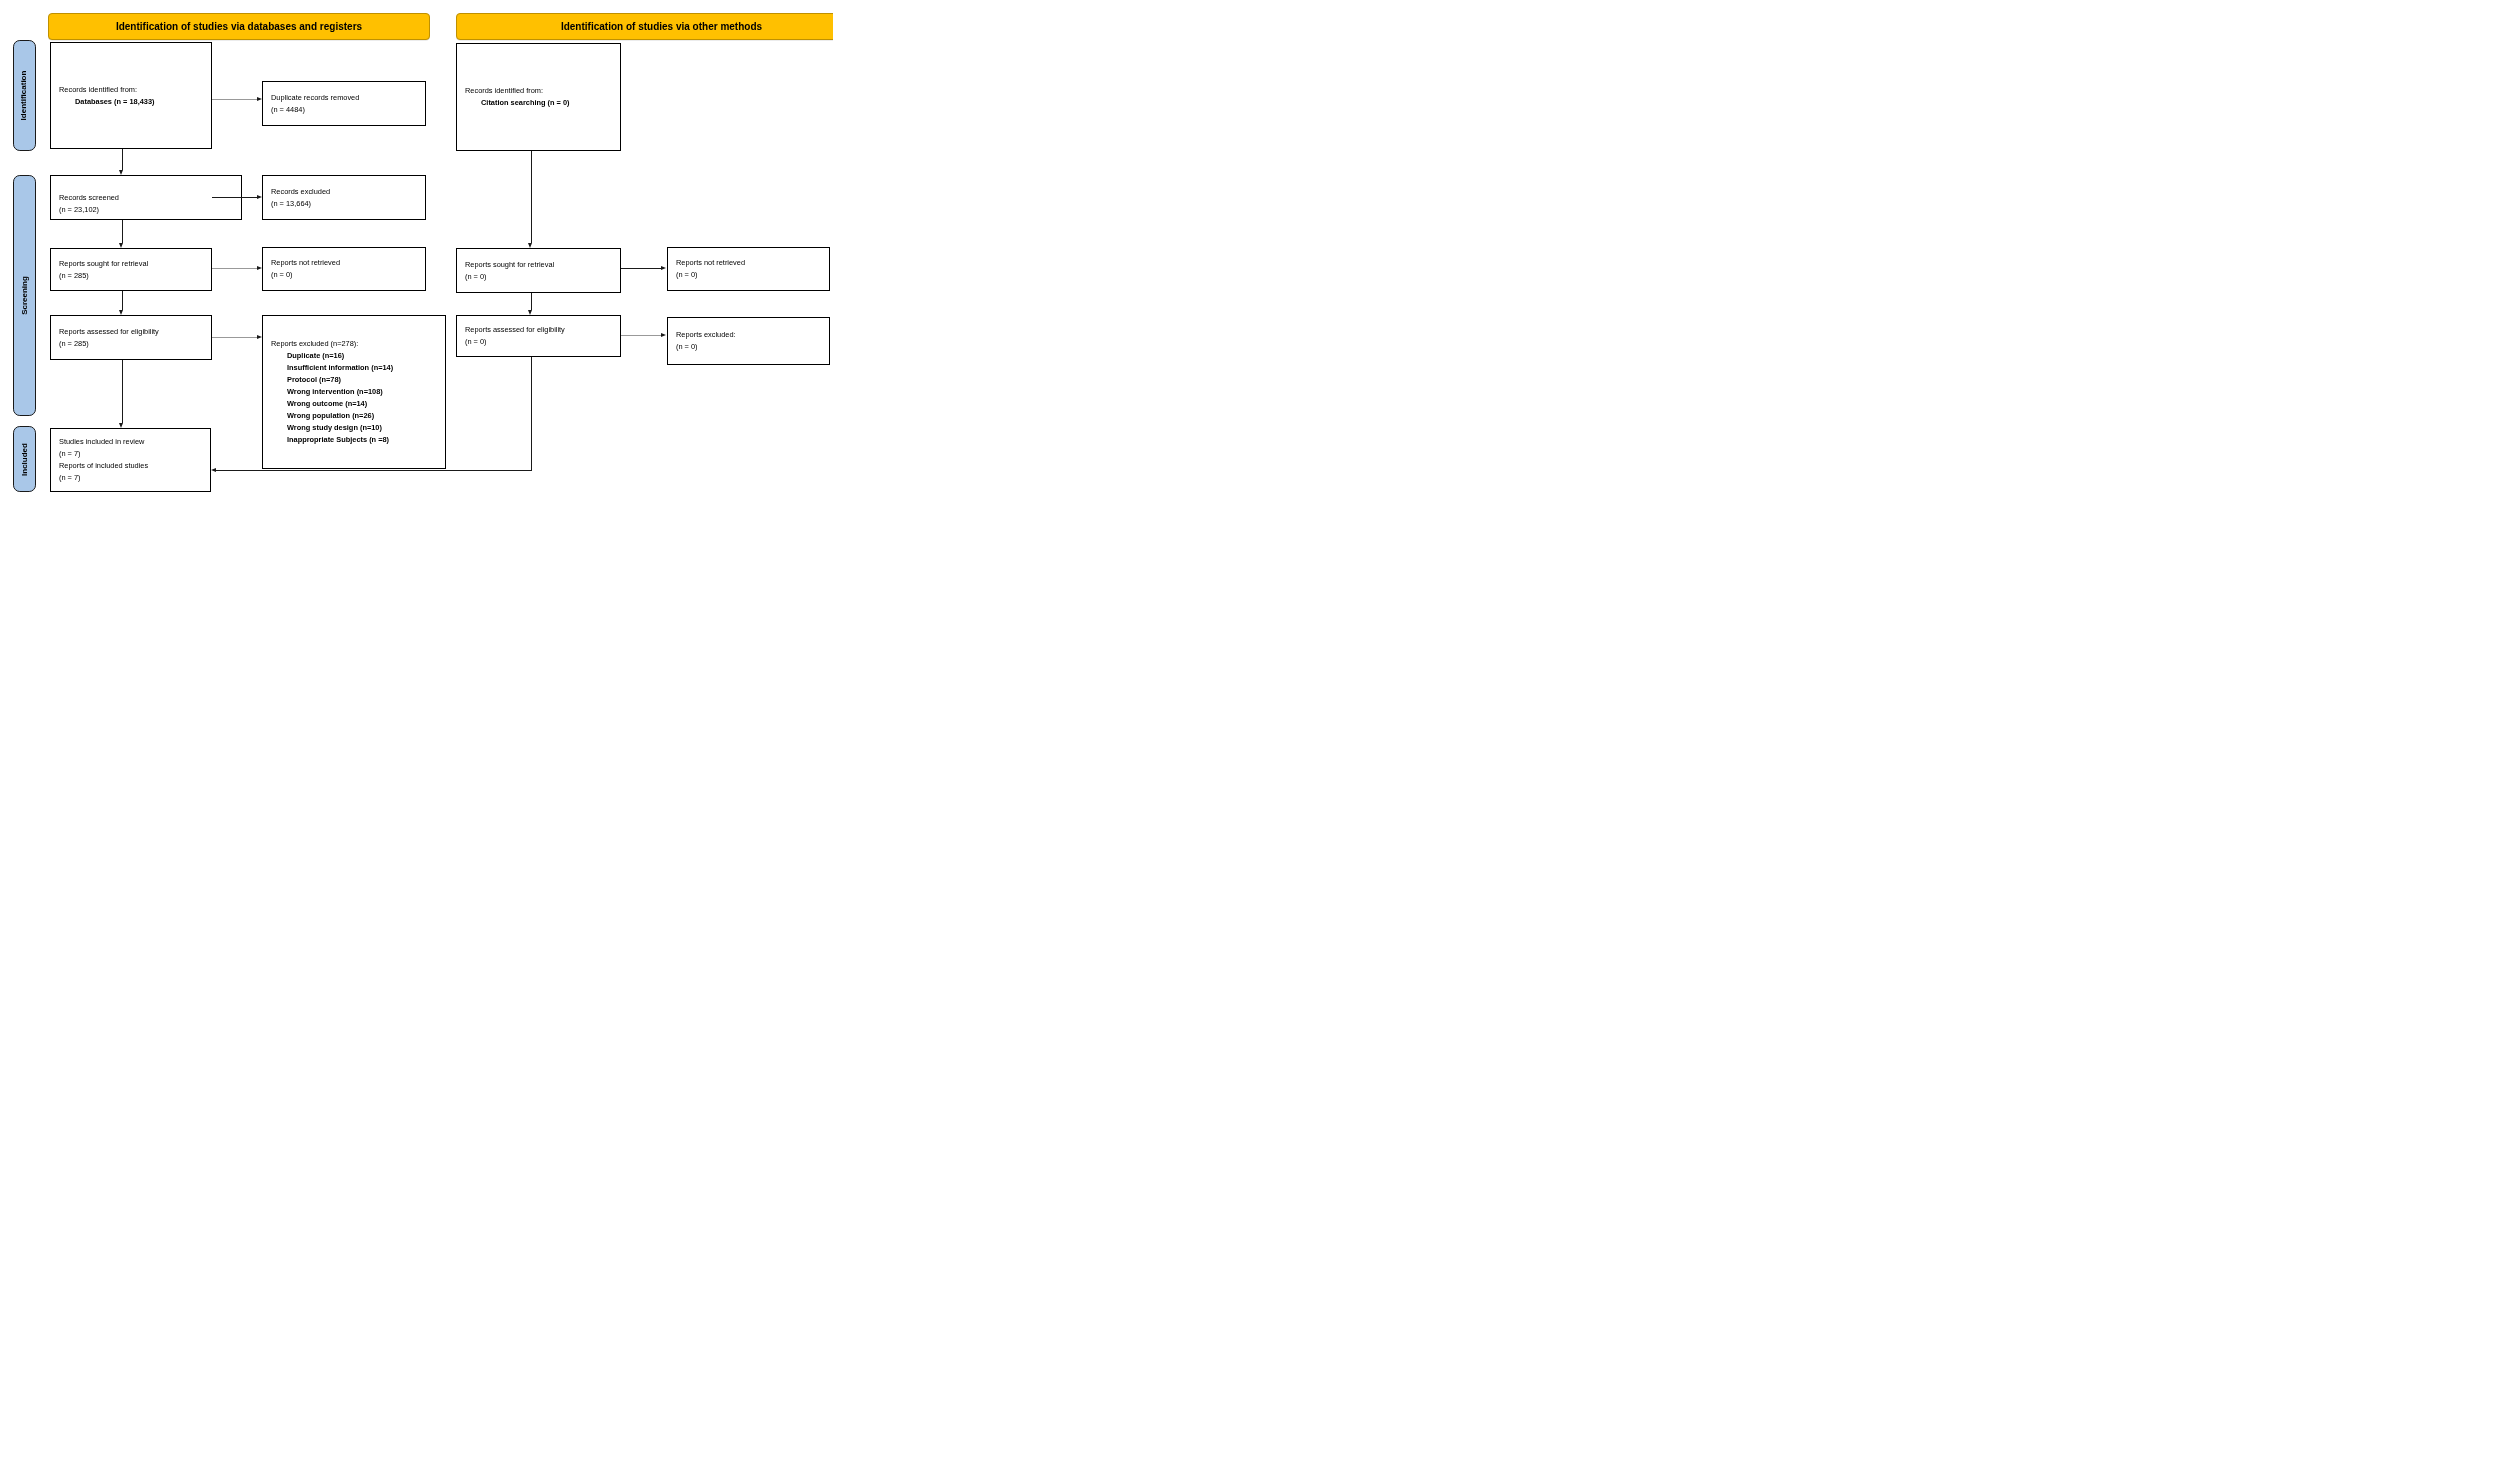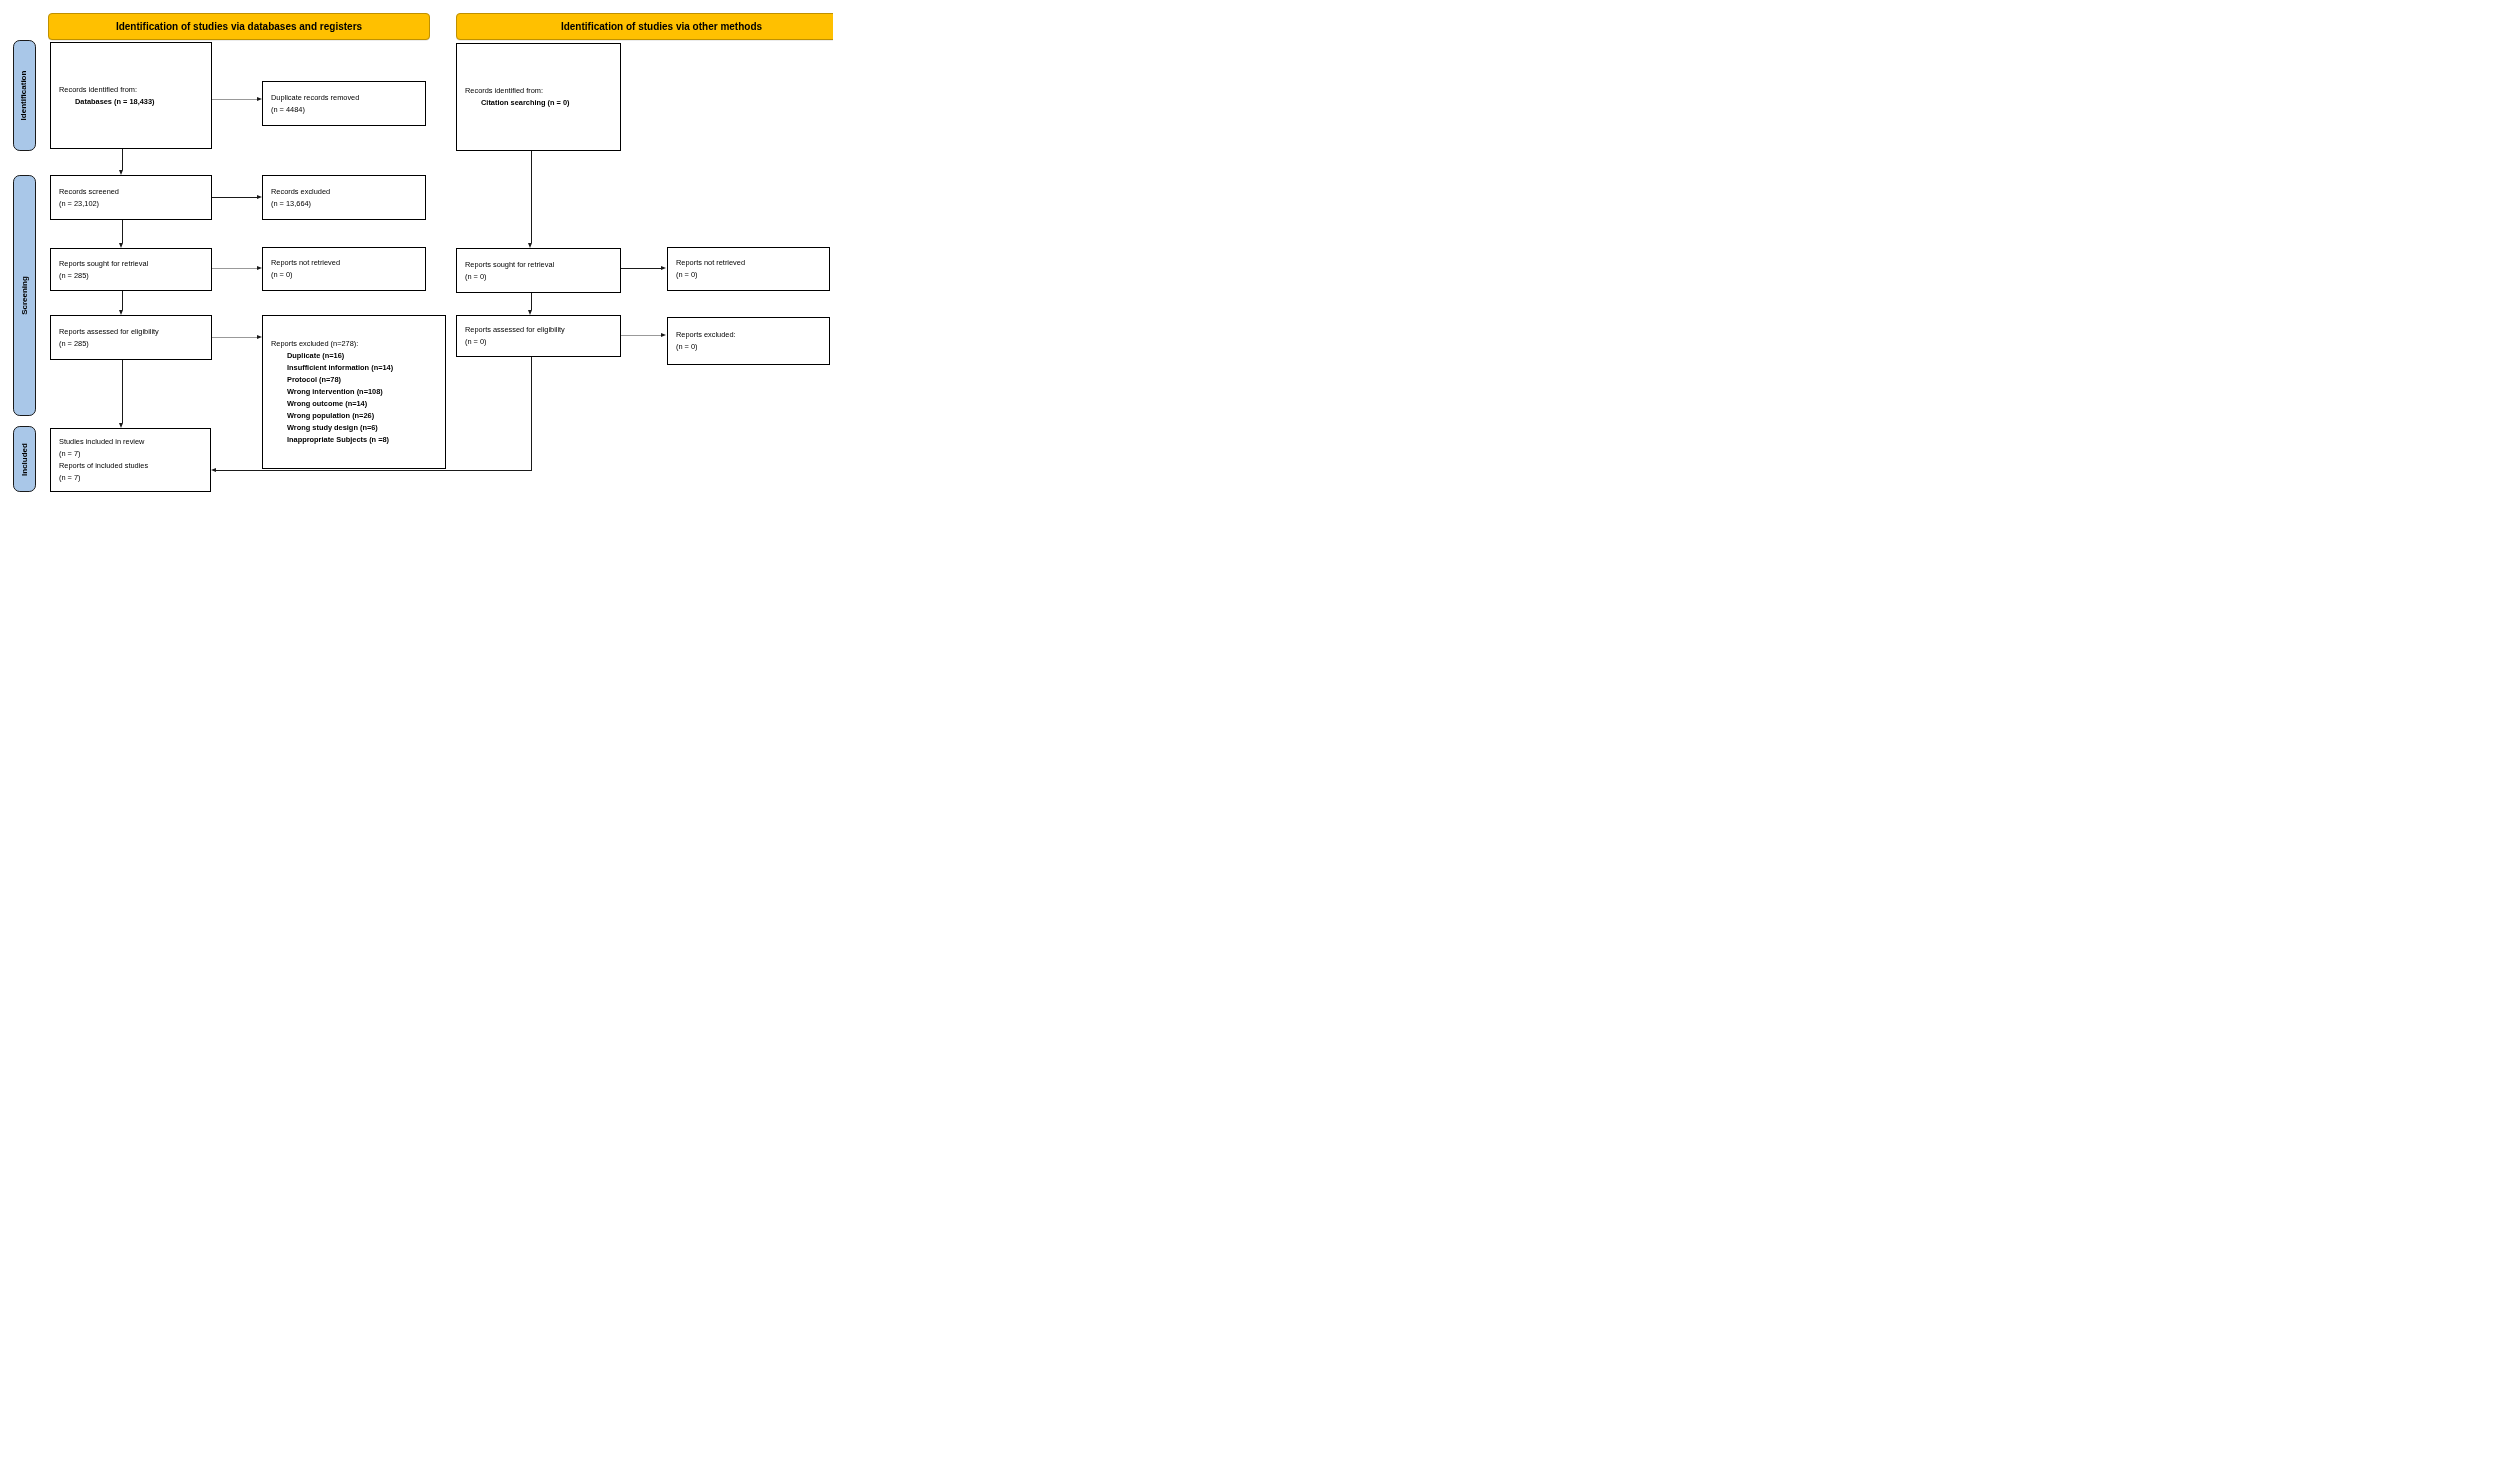--- a/index.html
+++ b/index.html
@@ -88,21 +88,21 @@
     <span class="vtext">Screening</span>
   </div>
   <div class="stage" style="top:426px; height:66px;">
     <span class="vtext">Included</span>
   </div>
 
   <div class="fbox" style="left:50px; top:42px; width:162px; height:107px;">
     <div>Records identified from:</div>
     <div class="indent">Databases (n = 18,433)</div>
   </div>
-  <div class="fbox" style="left:50px; top:175px; width:162px; height:45px;">
+  <div class="fbox" style="left:50px; top:175px; width:192px; height:45px;justify-content:flex-end;">
     <div>Records screened</div>
     <div>(n = 23,102)</div>
   </div>
   <div class="fbox" style="left:50px; top:248px; width:162px; height:43px;">
     <div>Reports sought for retrieval</div>
     <div>(n = 285)</div>
   </div>
   <div class="fbox" style="left:50px; top:315px; width:162px; height:45px;">
     <div>Reports assessed for eligibility</div>
     <div>(n = 285)</div>
@@ -127,21 +127,21 @@
     <div>(n = 0)</div>
   </div>
   <div class="fbox" style="left:262px; top:315px; width:184px; height:154px;">
     <div>Reports excluded (n=278):</div>
     <div class="indent">Duplicate (n=16)</div>
     <div class="indent">Insufficient information (n=14)</div>
     <div class="indent">Protocol (n=78)</div>
     <div class="indent">Wrong intervention (n=108)</div>
     <div class="indent">Wrong outcome (n=14)</div>
     <div class="indent">Wrong population (n=26)</div>
-    <div class="indent">Wrong study design (n=6)</div>
+    <div class="indent">Wrong study design (n=10)</div>
     <div class="indent">Inappropriate Subjects (n =8)</div>
   </div>
 
   <div class="fbox" style="left:456px; top:43px; width:165px; height:108px;">
     <div>Records identified from:</div>
     <div class="indent">Citation searching (n = 0)</div>
   </div>
   <div class="fbox" style="left:456px; top:248px; width:165px; height:45px;">
     <div>Reports sought for retrieval</div>
     <div>(n = 0)</div>

